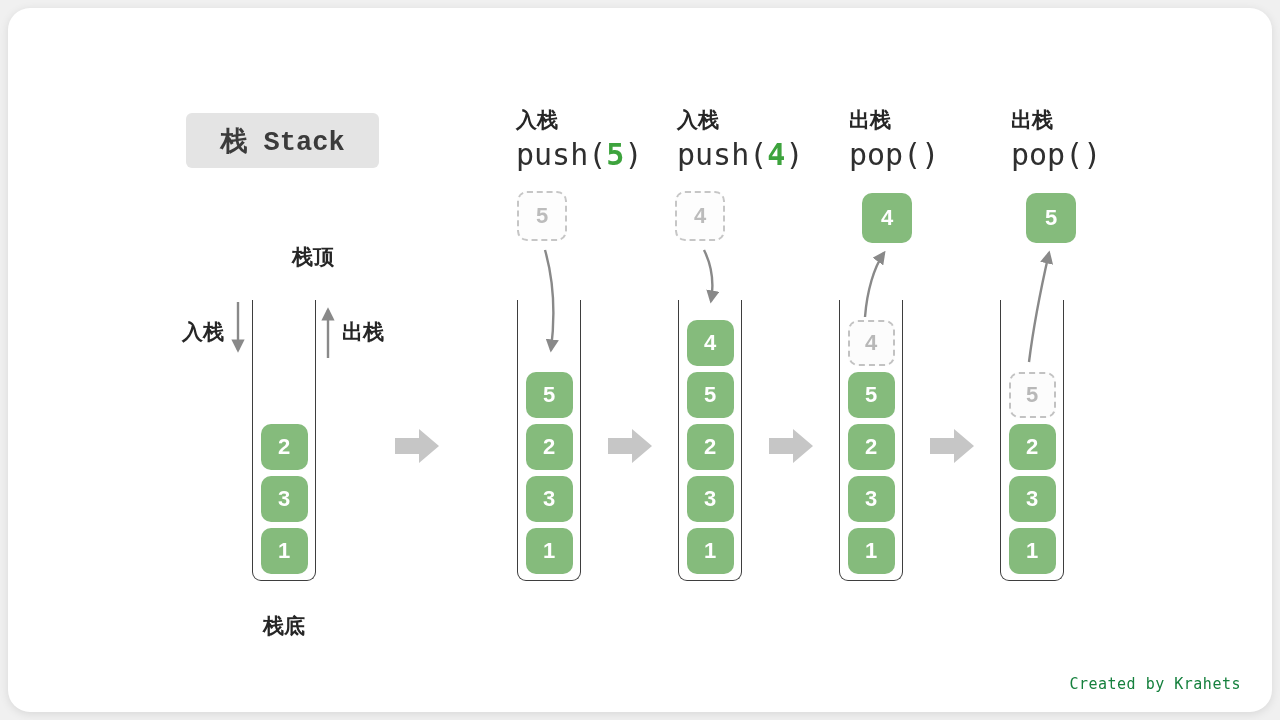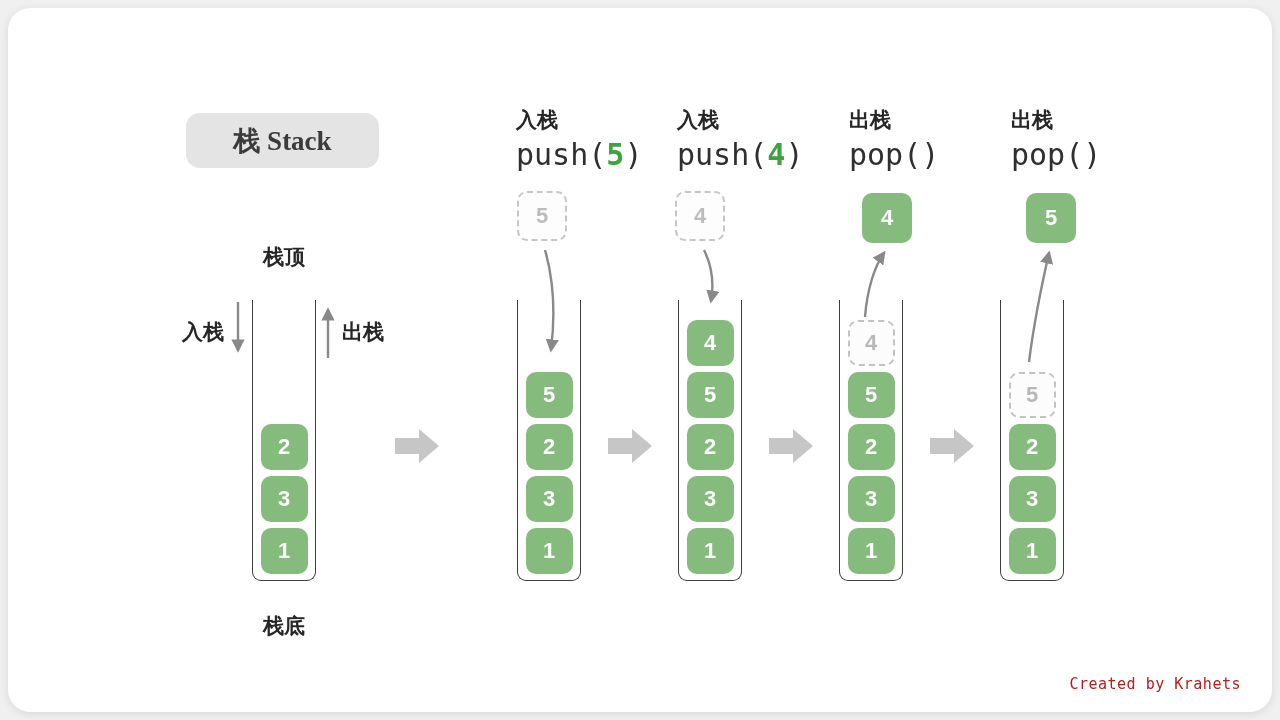--- a/index.html
+++ b/index.html
@@ -7,23 +7,23 @@
     position:relative;width:1280px;height:720px;overflow:hidden;
     font-family:"Liberation Sans","DejaVu Sans",sans-serif;
   }
   .card{
     position:absolute;left:8px;top:8px;width:1264px;height:704px;
     background:#ffffff;border-radius:22px;
     box-shadow:0 2px 10px rgba(0,0,0,0.10);
   }
   .title-box{
     position:absolute;left:186px;top:113px;width:193px;height:55px;
-    background:#e4e4e4;border-radius:14px;
+    background:#e4e4e4;border-radius:6px;
     display:flex;align-items:center;justify-content:center;
-    font-family:Liberation Serif, serif;
+    font-family:Liberation Mono, monospace;
     font-size:27px;font-weight:600;color:#3b3b3b;
   }
   .cjk-label{
     position:absolute;font-size:21px;font-weight:700;color:#262626;
     line-height:26px;
   }
   .op-header{position:absolute;top:106px;}
   .op-label{font-size:21px;font-weight:700;color:#262626;line-height:28px;}
   .op-code{
     margin-top:8px;
@@ -54,34 +54,34 @@
   .float-box.dashed{
     background:#fdfdfd;border:2px dashed #c6c6c6;color:#bcbcbc;
   }
   .float-box.solid{
     background:#85bb7c;color:#ffffff;
   }
   .arrow-layer{position:absolute;left:0;top:0;width:1280px;height:720px;pointer-events:none;}
   .watermark{
     position:absolute;right:39px;top:675px;
     font-family:"DejaVu Sans Mono","Liberation Mono",monospace;
-    font-size:15px;color:#b91c1c;letter-spacing:0.5px;
+    font-size:15px;color:#15803d;letter-spacing:0.5px;
   }
 </style>
 </head>
 <body>
 
 <div class="canvas">
   <div class="card"></div>
 
   <div class="title-box">
     <span>栈 Stack</span>
   </div>
 
-  <div class="cjk-label" style="left:234px;top:244px;width:100px;text-align:center;">栈顶</div>
+  <div class="cjk-label" style="left:234px;top:244px;width:100px;text-align:right;">栈顶</div>
   <div class="cjk-label" style="left:234px;top:613px;width:100px;text-align:center;">栈底</div>
   <div class="cjk-label" style="left:148px;top:319px;width:76px;text-align:right;">入栈</div>
   <div class="cjk-label" style="left:342px;top:319px;width:76px;text-align:left;">出栈</div>
 
   <div class="op-header" style="left:516px;">
     <div class="op-label">入栈</div>
     <div class="op-code"><span>push(</span><span class="op-arg">5</span><span>)</span></div>
   </div>
   <div class="op-header" style="left:677px;">
     <div class="op-label">入栈</div>

